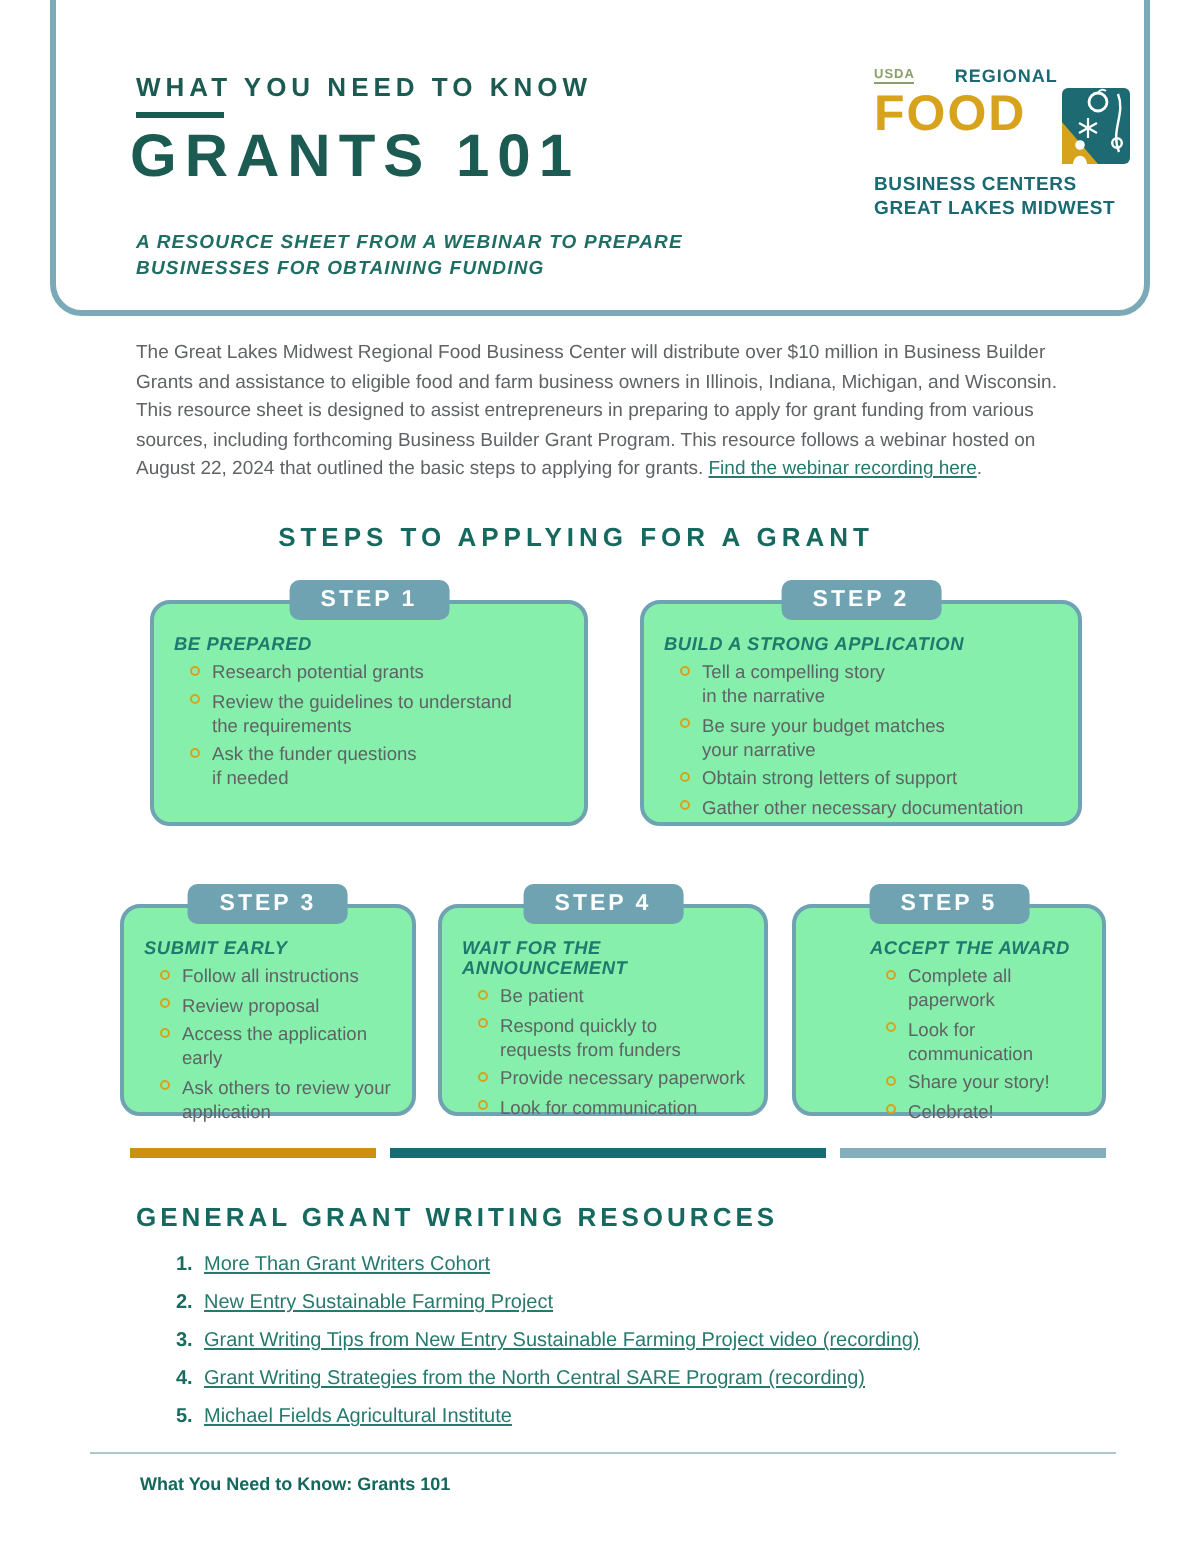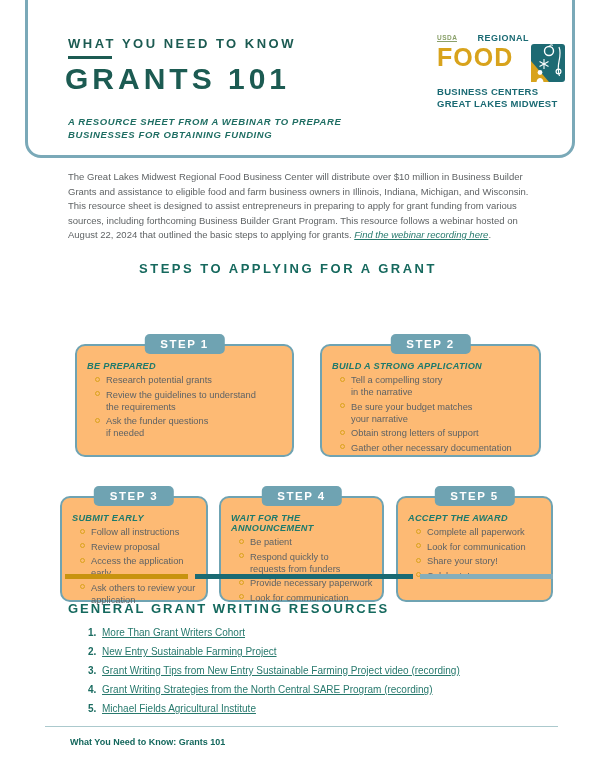--- a/index.html
+++ b/index.html
@@ -22,31 +22,31 @@
   .logo { position:absolute; left:437px; top:33px; width:130px; }
   .logo-top { font-size:9px; font-weight:bold; color:#1a6a73; letter-spacing:0.5px; display:flex; align-items:center; gap:20px; }
   .usda-mark { font-size:6.5px; font-weight:bold; color:#8aa06a; border-bottom:1.5px solid #8aa06a; }
   .logo-mid { display:flex; align-items:flex-start; gap:18px; margin-top:1px; }
   .logo-food { font-size:25px; font-weight:bold; color:#d8a31c; letter-spacing:1px; line-height:26px; }
   .logo-line { font-size:9.5px; font-weight:bold; color:#1a6a73; letter-spacing:0.3px; line-height:12px; }
 
   
   .intro { position:absolute; left:68px; top:170px; width:472px; font-size:9.5px;
     line-height:14.5px; color:#5f6365; }
-  .intro a { color:#27796d; text-decoration:underline; cursor:pointer;font-style:italic; }
+  .intro a { color:#27796d; text-decoration:underline; cursor:pointer; }
 
   
   .steps-title { position:absolute; left:0; top:261px; width:576px; text-align:center;
     font-size:13px; font-weight:bold; letter-spacing:2.5px; color:#16695e; }
-  .step-card { position:absolute; border:2.5px solid #6fa3b2; border-radius:10px; background:#fdba74;margin-top:44px; }
+  .step-card { position:absolute; border:2.5px solid #6fa3b2; border-radius:10px; background:#86efac; }
   .card1 { left:75px;  top:300px; width:219px; height:113px; }
   .card2 { left:320px; top:300px; width:221px; height:113px; }
   .card3 { left:60px;  top:452px; width:148px; height:106px; }
   .card4 { left:219px; top:452px; width:165px; height:106px; }
-  .card5 { left:396px; top:452px; width:157px; height:106px; }
+  .card5 { left:396px; top:452px; width:157px; height:106px;padding-left:27px; }
   .step-tab { position:absolute; top:-12px; left:50%; transform:translateX(-50%);
     background:#6fa3b2; color:#fff; font-size:11.5px; font-weight:bold; letter-spacing:1.5px;
     padding:4px 16px; border-radius:5px; white-space:nowrap; }
   .step-heading { margin:15px 10px 3px 10px; font-size:9.2px; font-weight:bold; font-style:italic;
     letter-spacing:0.3px; color:#1e7a6c; }
   .step-list { list-style:none; margin:2px 6px 0 18px; }
   .step-list li { display:flex; align-items:flex-start; margin-bottom:2.5px; }
   .bullet { flex:0 0 auto; width:5px; height:5px; border:1.7px solid #d9a21a; border-radius:50%;
     margin:2.5px 6px 0 0; }
   .item-text { font-size:9.3px; line-height:12px; color:#5f6365; white-space:pre-line; }

